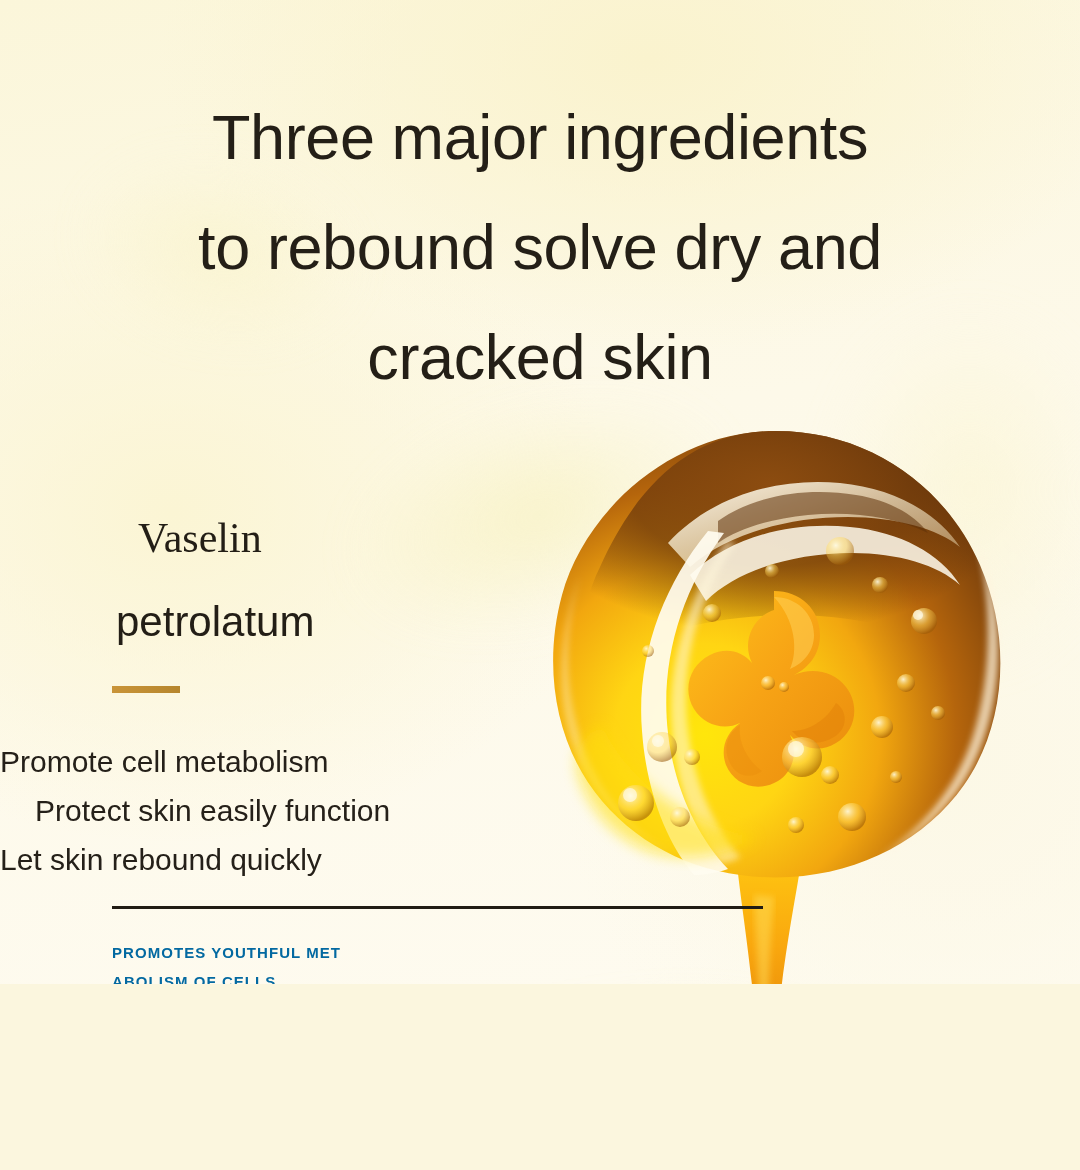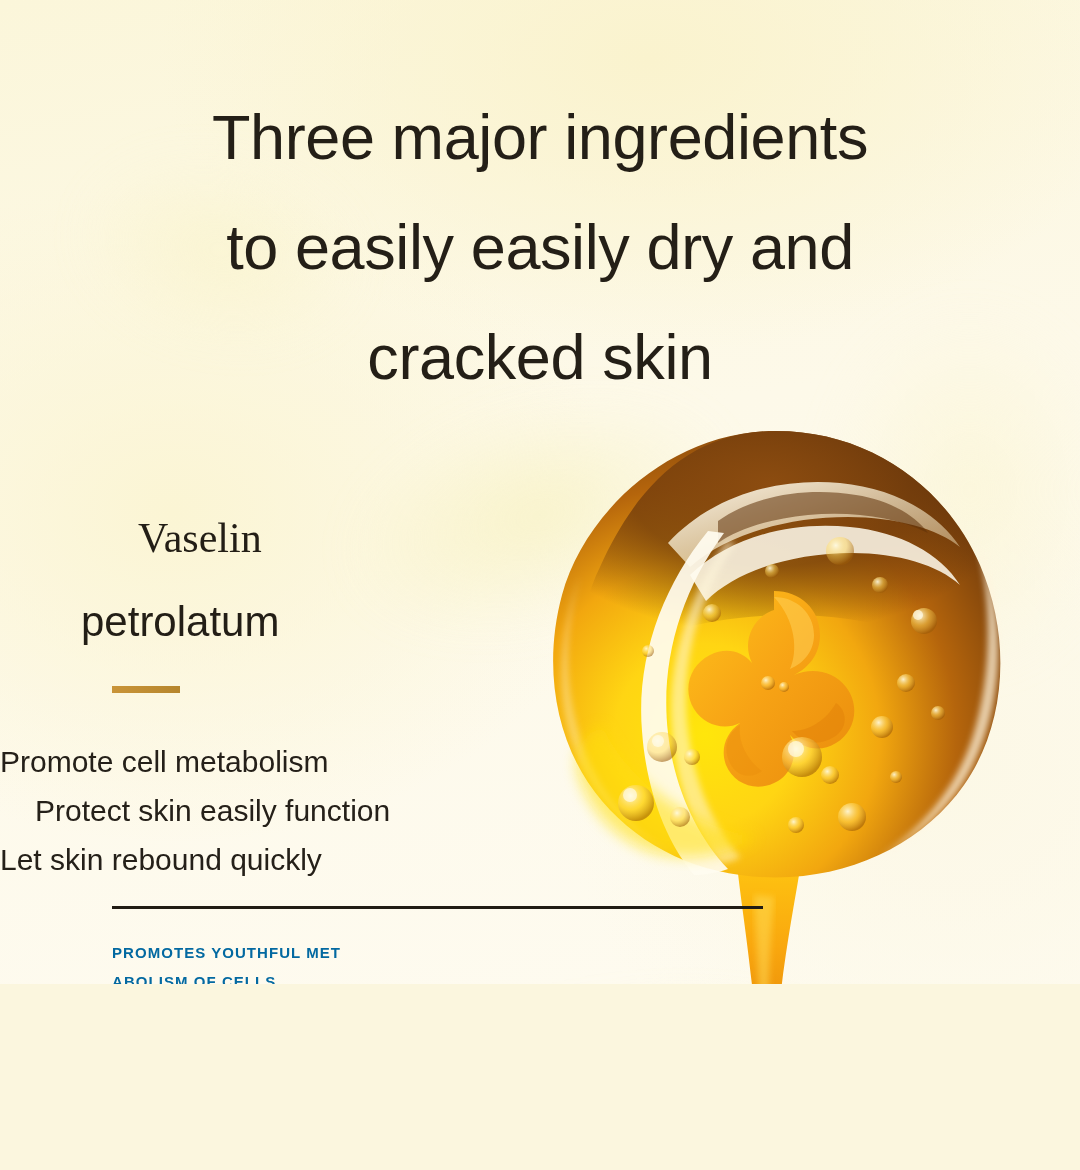--- a/index.html
+++ b/index.html
@@ -68,21 +68,21 @@
   .info { position:absolute; left:0; top:496px; width:560px; }
 
   .ingredient-name {
     color:#231E16;
     font-size:42px;
     line-height:84px;
     font-weight:400;
     white-space:nowrap;
   }
   .ingredient-name .ln1 { display:block; padding-left:138px;font-family:Liberation Serif, serif; }
-  .ingredient-name .ln2 { display:block; padding-left:81px; }
+  .ingredient-name .ln2 { display:block; padding-left:116px; }
 
   .gold-rule {
     margin-left:112px;
     margin-top:22px;
     width:68px;
     height:7px;
     background:linear-gradient(90deg,#C99438 0%,#B6862D 100%);
   }
 
   .benefits {
@@ -146,21 +146,21 @@
 <div class="poster">
 
   <div class="bg-layer bg-base"></div>
   <div class="wisp wisp-a"></div>
   <div class="wisp wisp-b"></div>
   <div class="wisp wisp-c"></div>
   <div class="wisp wisp-d"></div>
 
   <h1 class="headline">
     <span class="hl">Three major ingredients</span>
-    <span class="hl">to easily easily dry and</span>
+    <span class="hl">to rebound solve dry and</span>
     <span class="hl">cracked skin</span>
   </h1>
 
   <div class="artwork">
     <svg viewBox="0 0 470 640" xmlns="http://www.w3.org/2000/svg">
       <defs>
         <radialGradient id="gBody" cx="34%" cy="68%" r="78%">
           <stop offset="0%" stop-color="#FFE60B"></stop>
           <stop offset="26%" stop-color="#FFD513"></stop>
           <stop offset="50%" stop-color="#F2A70F"></stop>

